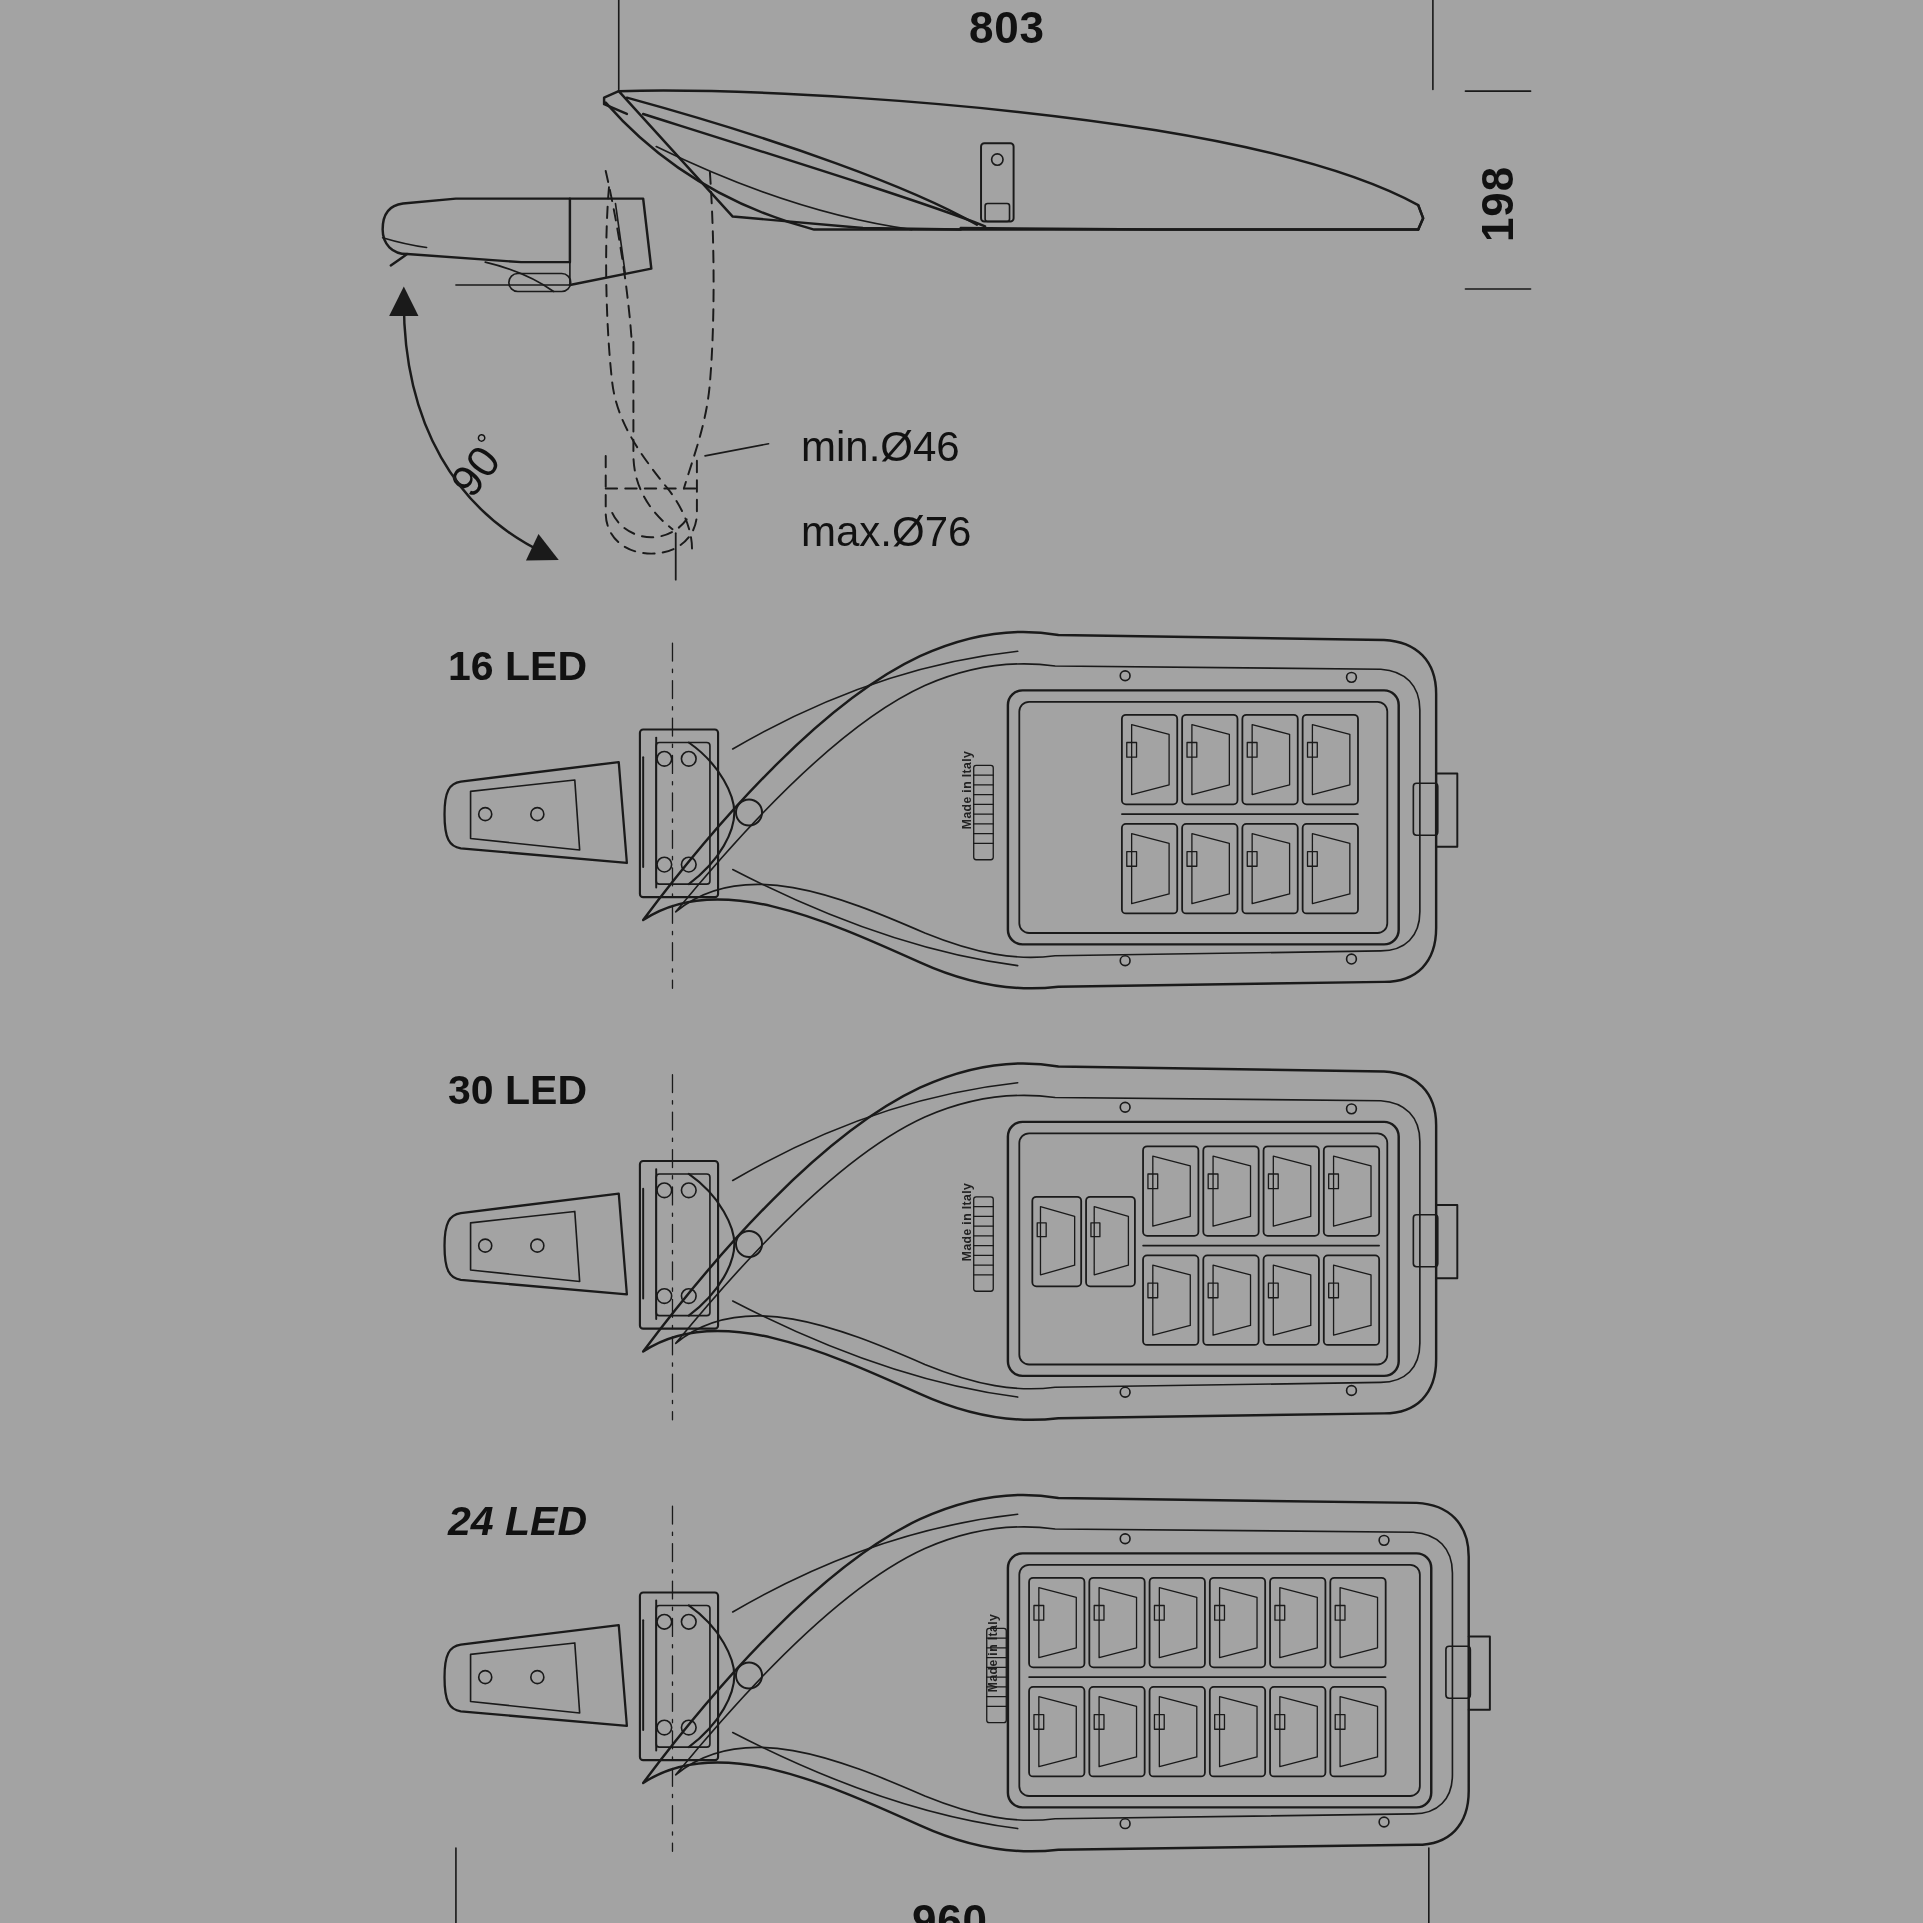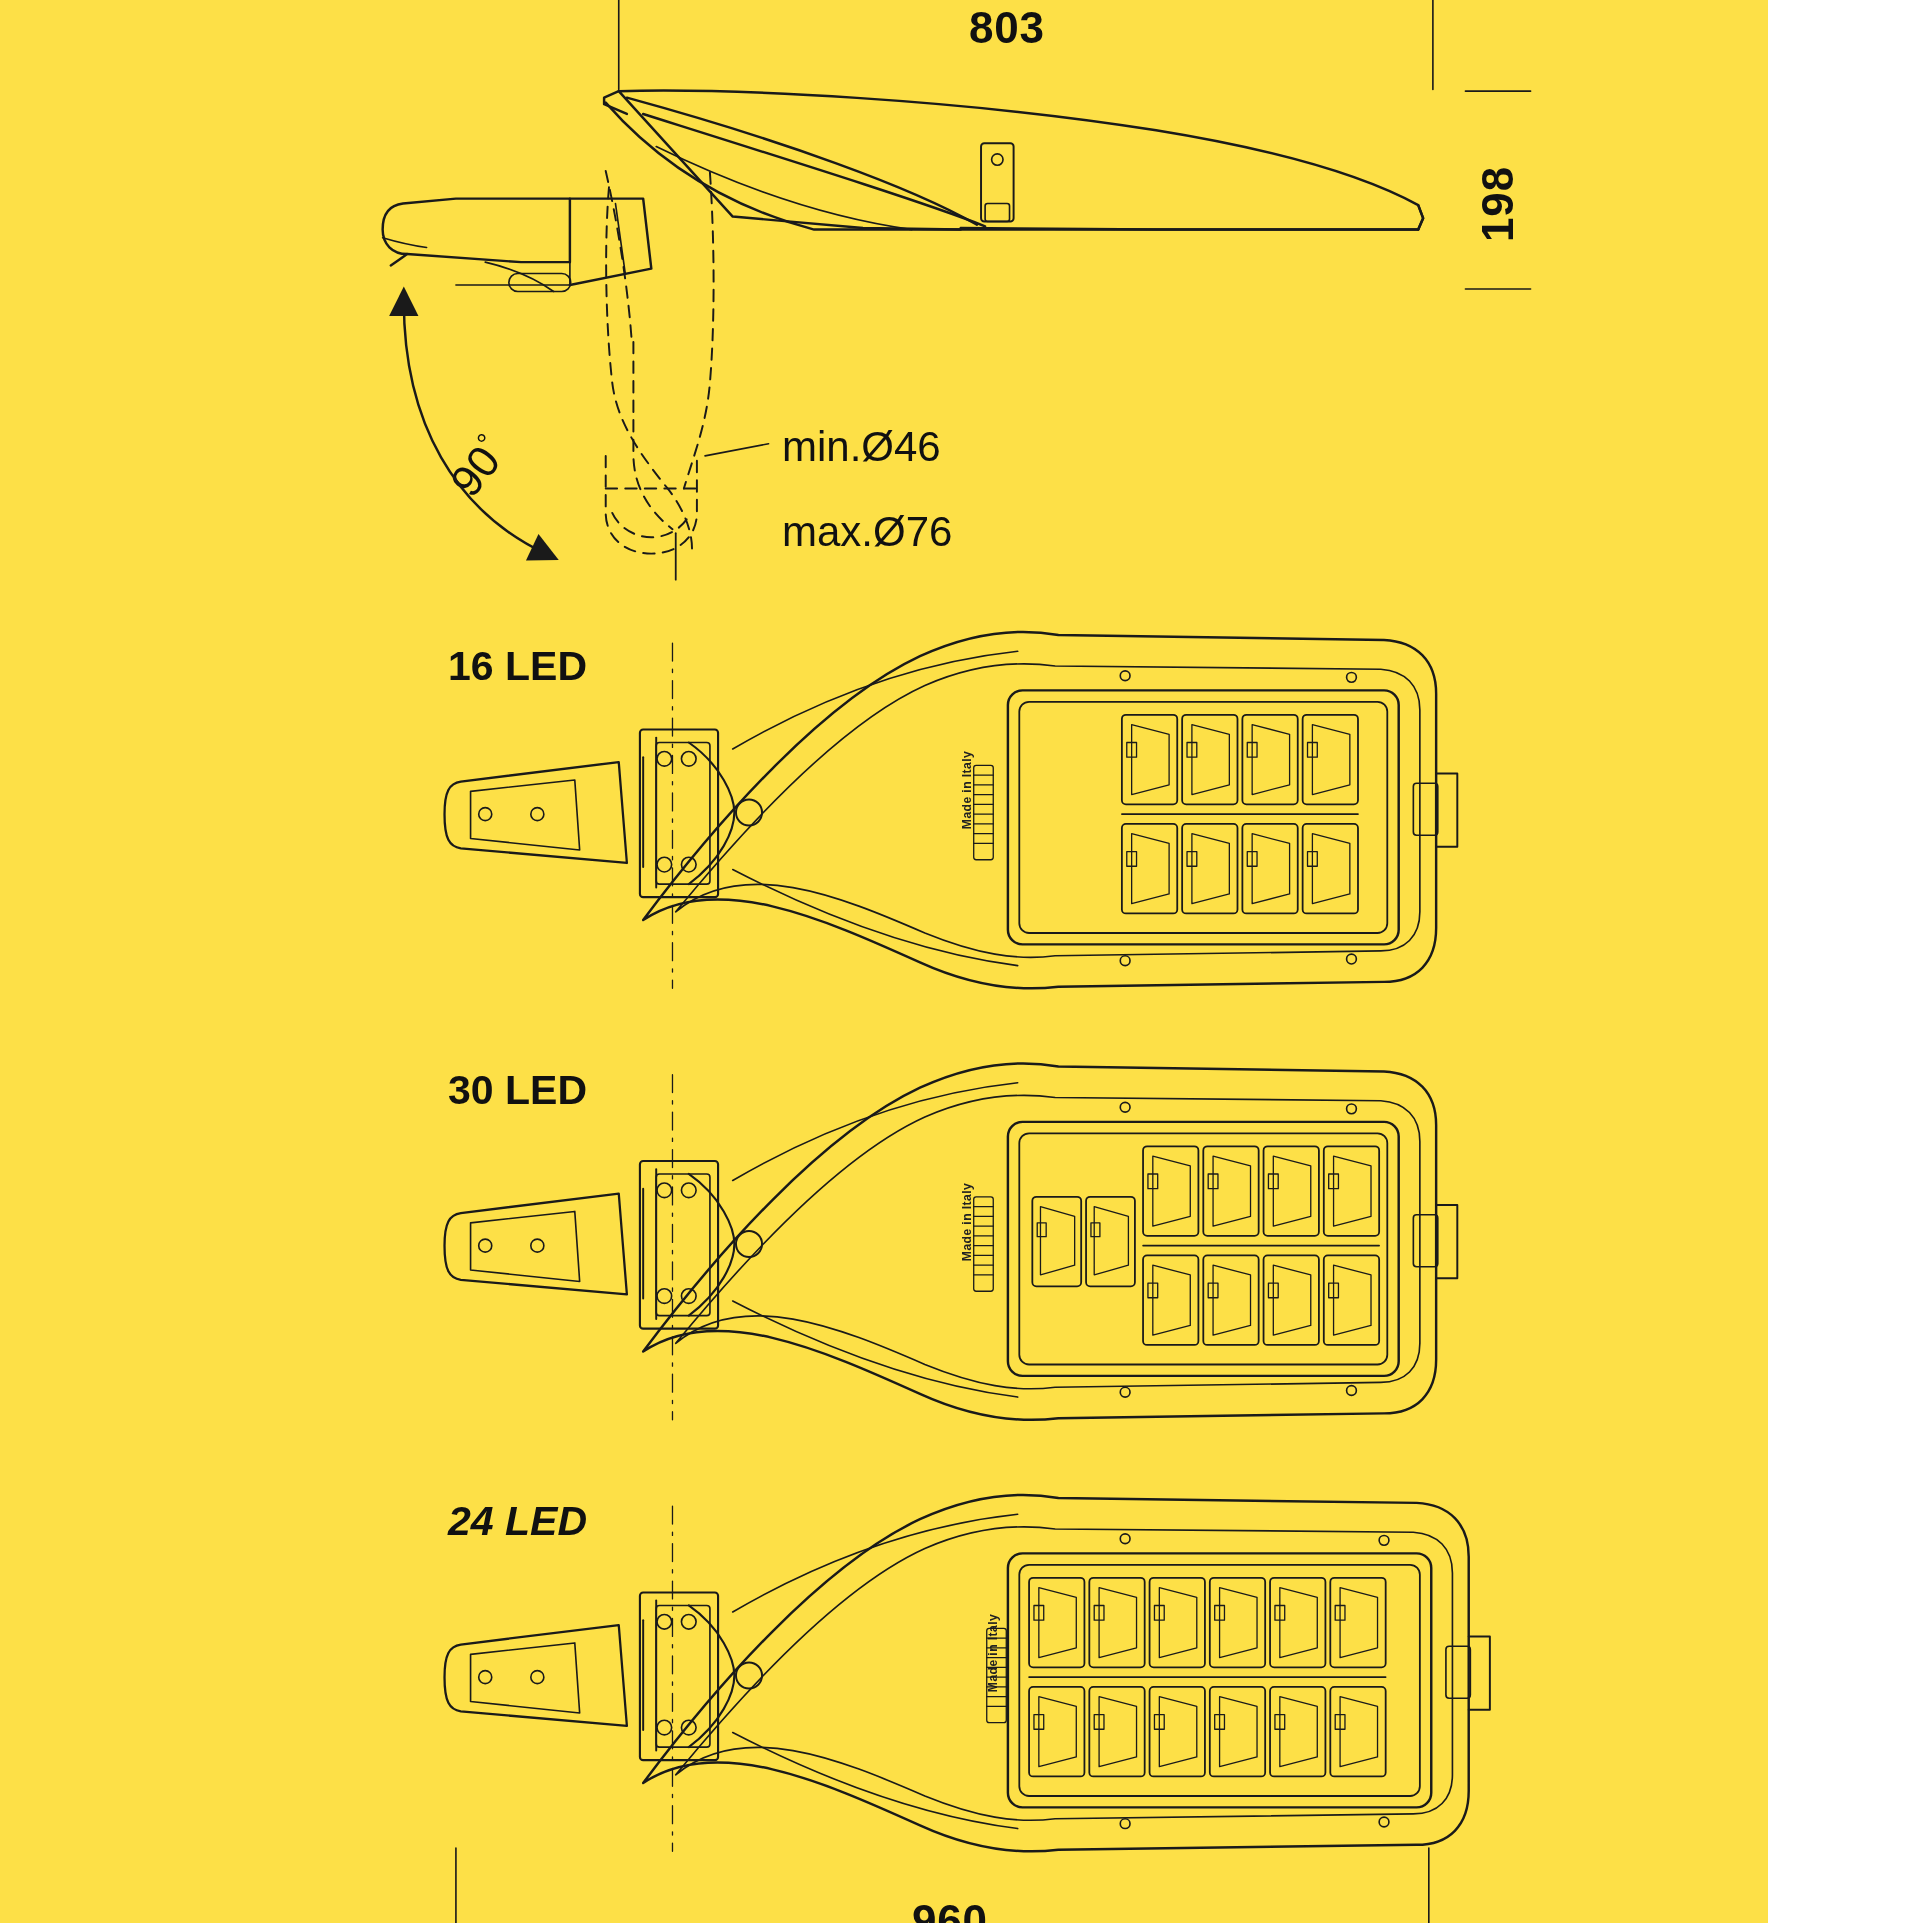--- a/index.html
+++ b/index.html
@@ -9,23 +9,23 @@
   }
   body {
     width: 1923px;
     height: 1923px;
     font-family: "Liberation Sans", sans-serif;
     color: #1a1a1a;
     overflow: hidden;
   }
   #sheet {
     position: relative;
-    width: 1768px;
+    width: 1923px;
     height: 1923px;
-    background: #fde047;
+    background: #a3a3a3;
   }
   .dim-label {
     position: absolute;
     font-size: 44px;
     font-weight: 700;
     letter-spacing: 0.8px;
     color: #111;
     white-space: nowrap;
   }
   .dim-label.vertical {
@@ -38,20 +38,21 @@
     font-weight: 700;
     color: #111;
     white-space: nowrap;
   }
   .callout {
     position: absolute;
     font-size: 42px;
     font-weight: 400;
     color: #111;
     white-space: nowrap;
+    margin-left: 19px;
   }
   .angle-label {
     position: absolute;
     font-size: 44px;
     font-weight: 400;
     color: #111;
     white-space: nowrap;
     transform: rotate(-52deg);
     transform-origin: left bottom;
   }

